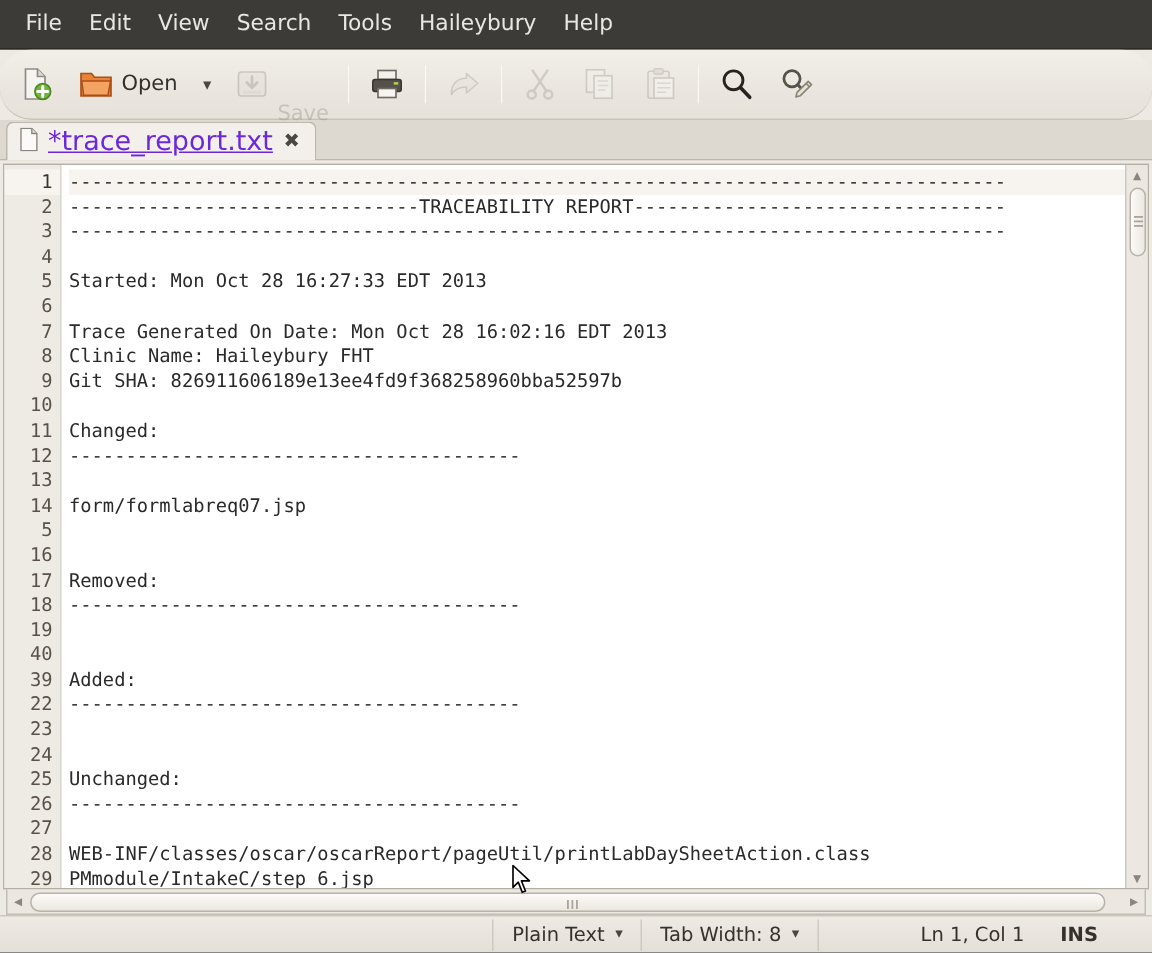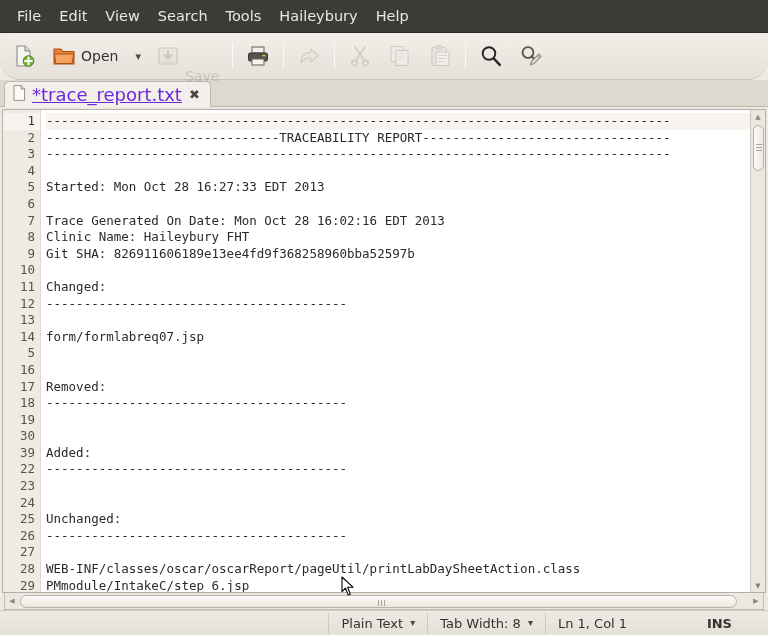--- a/index.html
+++ b/index.html
@@ -381,21 +381,21 @@
             <div>10</div>
             <div>11</div>
             <div>12</div>
             <div>13</div>
             <div>14</div>
             <div>5</div>
             <div>16</div>
             <div>17</div>
             <div>18</div>
             <div>19</div>
-            <div>30</div>
+            <div>40</div>
             <div>39</div>
             <div>22</div>
             <div>23</div>
             <div>24</div>
             <div>25</div>
             <div>26</div>
             <div>27</div>
             <div>28</div>
             <div>29</div>
           </div>
@@ -426,21 +426,21 @@
 
   <div class="statusbar">
     <div class="sbcell">
       <span>Plain Text</span>
       <span class="caret" style="font-size:10px;">▾</span>
     </div>
     <div class="sbcell">
       <span>Tab Width: 8</span>
       <span class="caret" style="font-size:10px;">▾</span>
     </div>
-    <div class="sbcell" style="min-width:150px;">
+    <div class="sbcell" style="min-width:150px;justify-content:flex-end;">
       <span>Ln 1, Col 1</span>
     </div>
     <div class="sbcell noborder">
       <span>INS</span>
     </div>
   </div>
 
   <div class="mousecursor">
     <svg width="14" height="21" viewBox="0 0 14 21">
       <path d="M1 1l11 10.2H6.6L9.3 18l-2.1.9-2.7-6.8L1 15.6z" fill="#ffffff" stroke="#000" stroke-width="1.1" stroke-linejoin="round"></path>

